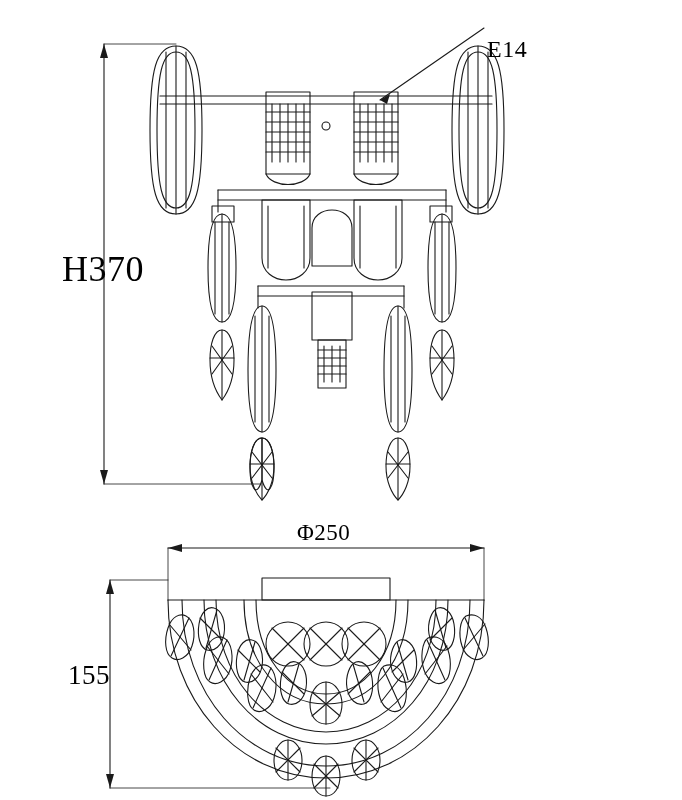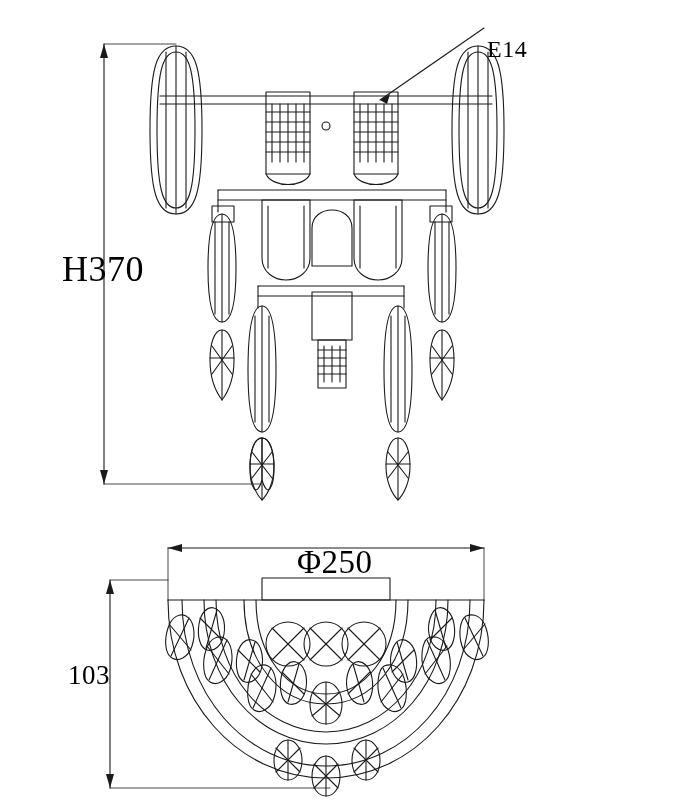--- a/index.html
+++ b/index.html
@@ -2,21 +2,21 @@
 <html><head>
 <meta charset="utf-8">
 <style>
   html,body{margin:0;padding:0;background:#ffffff;}
   body{width:682px;height:800px;font-family:"Liberation Serif",serif;overflow:hidden;}
   #sheet{position:relative;width:682px;height:800px;background:#fff;}
   svg{display:block;}
   .lbl{position:absolute;font-family:"Liberation Serif",serif;color:#000;white-space:nowrap;}
   .lbl-h370{left:62px;top:248px;font-size:36px;letter-spacing:0.5px;}
   .lbl-e14{left:487px;top:8px;font-size:24px;letter-spacing:0.5px;margin-top:28px;}
-  .lbl-d250{left:297px;top:520px;font-size:33px;letter-spacing:0.5px;margin-top:24px;}
+  .lbl-d250{left:297px;top:520px;font-size:23px;letter-spacing:0.5px;}
   .lbl-155{left:68px;top:660px;font-size:27px;letter-spacing:0.5px;}
 </style>
 </head>
 <body>
 
 <div id="sheet">
 
   <svg width="682" height="800" viewBox="0 0 682 800">
     <g fill="none" stroke="#1a1a1a" stroke-width="1.1" stroke-linecap="round" stroke-linejoin="round">
 
@@ -323,15 +323,15 @@
             <line x1="338" y1="764" x2="314" y2="788"></line>
           </g>
         </g>
       </g>
     </g>
   </svg>
 
   <div class="lbl lbl-h370">H370</div>
   <div class="lbl lbl-e14">E14</div>
   <div class="lbl lbl-d250">Φ250</div>
-  <div class="lbl lbl-155">103</div>
+  <div class="lbl lbl-155">155</div>
 
 </div>
 
 </body></html>

